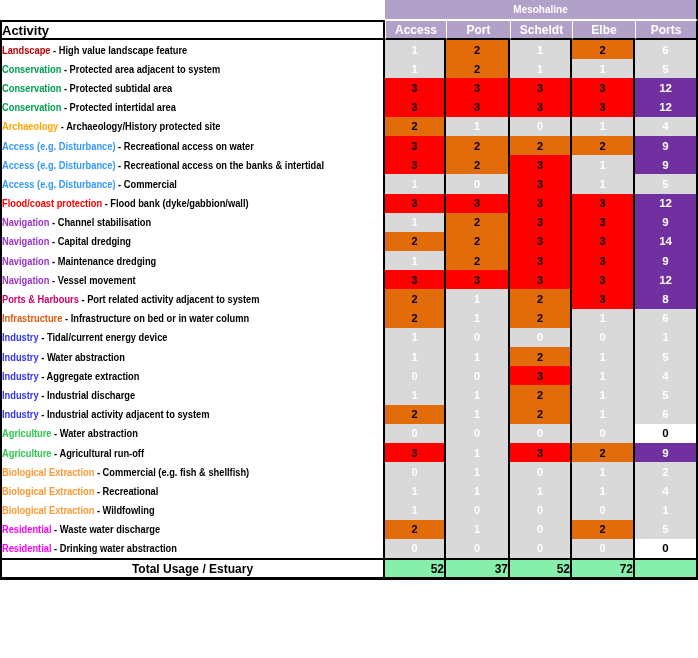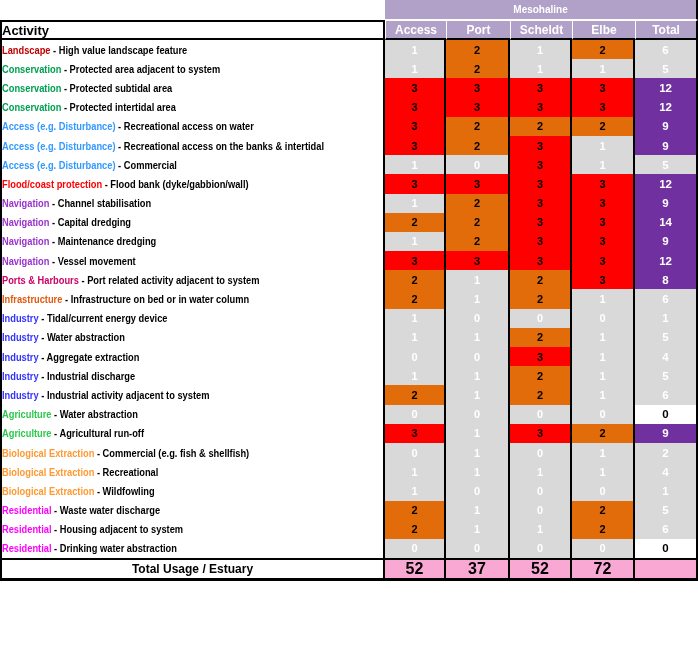--- a/index.html
+++ b/index.html
@@ -60,21 +60,21 @@
   .c-white  {background:var(--cell_white); color:var(--dark_cell_text);}
   td.tot{font-size:11.5px;}
   
   tr.ftrow{height:22px;}
   td.ftlabel{
     background:#fff;color:#000;font-size:12px;text-align:center;
     border-left:2px solid #000;border-right:2px solid #000;
     border-top:2px solid #000;border-bottom:3px solid #000;
   }
   td.ftval{
-    background:#f9a8d4;color:#000;font-size:16px;text-align:center;
+    background:#86efac;color:#000;font-size:12px;text-align:right;
     border-right:2px solid #000;border-top:2px solid #000;
     border-bottom:3px solid #000;
   }
 </style>
 </head>
 <body>
 
 <div id="stage">
   <table id="matrix">
     <colgroup>
@@ -90,21 +90,21 @@
         <td class="blank"></td>
         <th class="band" colspan="5">Mesohaline</th>
       </tr>
       <tr class="hdrrow">
         <th class="acthdr">Activity</th>
 
       <th class="colhdr">Access</th>
           <th class="colhdr">Port</th>
           <th class="colhdr">Scheldt</th>
           <th class="colhdr">Elbe</th>
-          <th class="colhdr">Total</th>
+          <th class="colhdr">Ports</th>
         </tr>
     </thead>
     <tbody>
 
     <tr class="datarow">
           <td class="act"><span class="act-inner"><span style="color: rgb(192, 0, 0);">Landscape</span><span> - High value landscape feature</span></span></td>
           <td class="val c-gray">1</td>
           <td class="val c-orange">2</td>
           <td class="val c-gray">1</td>
           <td class="val c-orange">2</td>
@@ -128,20 +128,28 @@
         </tr>
         <tr class="datarow">
           <td class="act"><span class="act-inner"><span style="color: rgb(0, 160, 80);">Conservation</span><span> - Protected intertidal area</span></span></td>
           <td class="val c-red">3</td>
           <td class="val c-red">3</td>
           <td class="val c-red">3</td>
           <td class="val c-red">3</td>
           <td class="val tot c-purple">12</td>
         </tr>
         <tr class="datarow">
+          <td class="act"><span class="act-inner"><span style="color: rgb(255, 165, 0);">Archaeology</span><span> - Archaeology/History protected site</span></span></td>
+          <td class="val c-orange">2</td>
+          <td class="val c-gray">1</td>
+          <td class="val c-gray">0</td>
+          <td class="val c-gray">1</td>
+          <td class="val tot c-gray">4</td>
+        </tr>
+        <tr class="datarow">
           <td class="act"><span class="act-inner"><span style="color: rgb(51, 153, 255);">Access (e.g. Disturbance)</span><span> - Recreational access on water</span></span></td>
           <td class="val c-red">3</td>
           <td class="val c-orange">2</td>
           <td class="val c-orange">2</td>
           <td class="val c-orange">2</td>
           <td class="val tot c-purple">9</td>
         </tr>
         <tr class="datarow">
           <td class="act"><span class="act-inner"><span style="color: rgb(51, 153, 255);">Access (e.g. Disturbance)</span><span> - Recreational access on the banks &amp; intertidal</span></span></td>
           <td class="val c-red">3</td>
@@ -294,28 +302,20 @@
           <td class="val c-gray">0</td>
           <td class="val tot c-gray">1</td>
         </tr>
         <tr class="datarow">
           <td class="act"><span class="act-inner"><span style="color: rgb(255, 0, 255);">Residential</span><span> - Waste water discharge</span></span></td>
           <td class="val c-orange">2</td>
           <td class="val c-gray">1</td>
           <td class="val c-gray">0</td>
           <td class="val c-orange">2</td>
           <td class="val tot c-gray">5</td>
-        </tr>
-        <tr class="datarow">
-          <td class="act"><span class="act-inner"><span style="color: rgb(255, 0, 255);">Residential</span><span> - Housing adjacent to system</span></span></td>
-          <td class="val c-orange">2</td>
-          <td class="val c-gray">1</td>
-          <td class="val c-gray">1</td>
-          <td class="val c-orange">2</td>
-          <td class="val tot c-gray">6</td>
         </tr>
         <tr class="datarow">
           <td class="act"><span class="act-inner"><span style="color: rgb(255, 0, 255);">Residential</span><span> - Drinking water abstraction</span></span></td>
           <td class="val c-gray">0</td>
           <td class="val c-gray">0</td>
           <td class="val c-gray">0</td>
           <td class="val c-gray">0</td>
           <td class="val tot c-white">0</td>
         </tr>
       </tbody>

